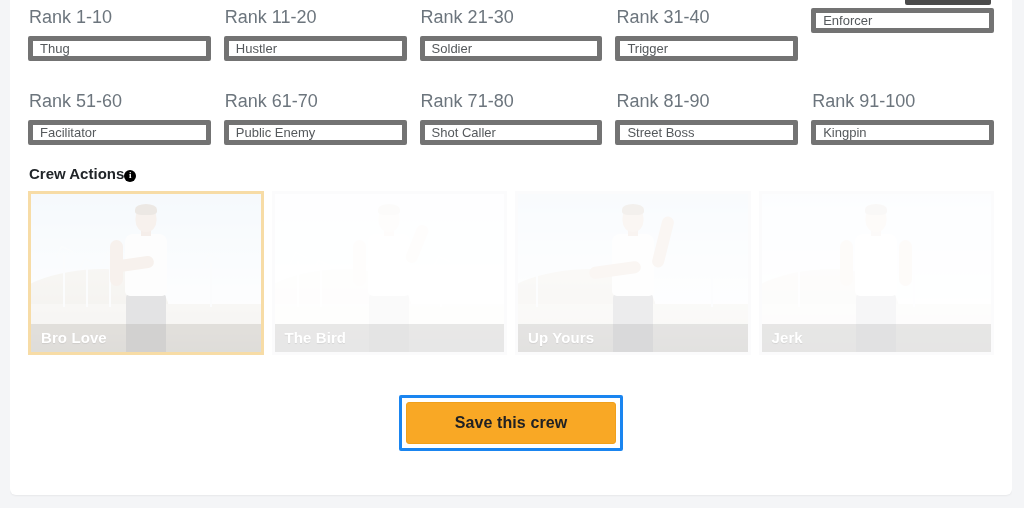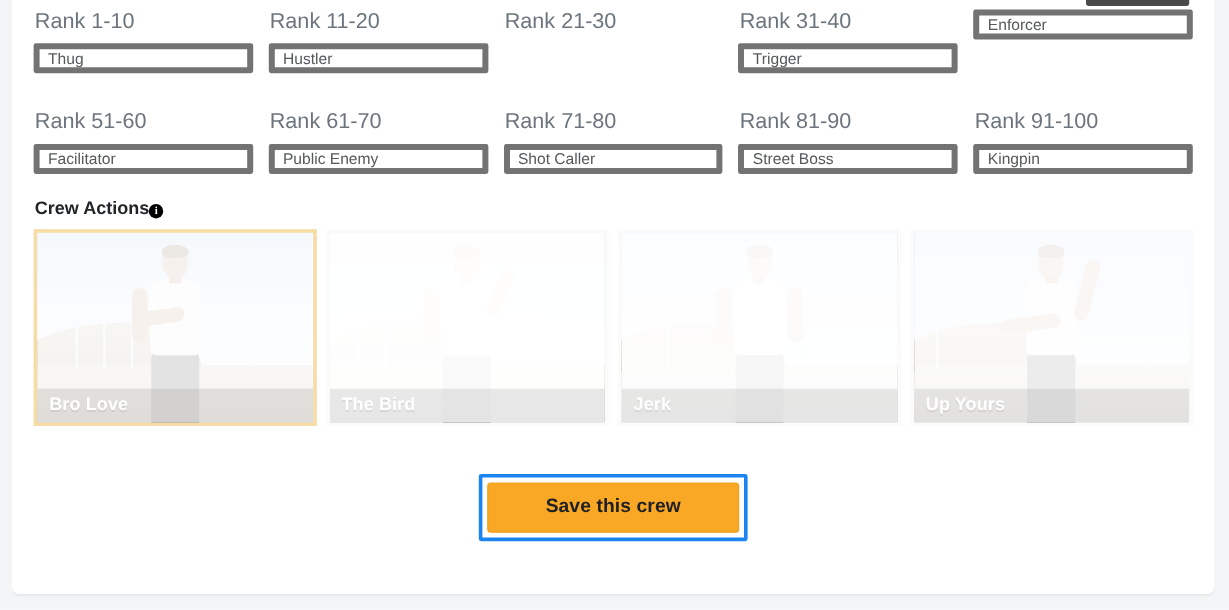--- a/index.html
+++ b/index.html
@@ -346,20 +346,21 @@
         <div class="rank-cell">
           <label class="rank-label">Rank 1-10</label>
           <input class="rank-input" type="text" value="Thug" style="">
         </div>
         <div class="rank-cell">
           <label class="rank-label">Rank 11-20</label>
           <input class="rank-input" type="text" value="Hustler" style="">
         </div>
         <div class="rank-cell">
           <label class="rank-label">Rank 21-30</label>
+          <input class="rank-input" type="text" value="Soldier" style="">
         </div>
         <div class="rank-cell">
           <label class="rank-label">Rank 31-40</label>
           <input class="rank-input" type="text" value="Trigger" style="">
         </div>
         <div class="rank-cell">
           <input class="rank-input" type="text" value="Enforcer" style="">
         </div>
       </div>
 
@@ -433,20 +434,41 @@
               <div class="fig-arm raised-right"></div>
               <div class="fig-neck"></div>
               <div class="fig-head"></div>
               <div class="fig-hair"></div>
             </div>
             <div class="veil"></div>
           </div>
           <div class="card-caption">The Bird</div>
         </div>
 
+        <div class="action-card" data-fade="soft">
+          <div class="card-art">
+            <div class="sky"></div>
+            <div class="hillside"></div>
+            <div class="ground"></div>
+            <div class="turbine" style="left:8%; height:40px;"></div>
+            <div class="turbine" style="left:84%; height:36px;"></div>
+            <div class="figure" style="width:92px;">
+              <div class="fig-legs"></div>
+              <div class="fig-torso"></div>
+              <div class="fig-arm folded-left" style="top:62px; left:2px; width:52px;"></div>
+              <div class="fig-arm raised-right" style="top:14px; right:10px; height:52px; transform:rotate(14deg);"></div>
+              <div class="fig-neck"></div>
+              <div class="fig-head"></div>
+              <div class="fig-hair"></div>
+            </div>
+            <div class="veil"></div>
+          </div>
+          <div class="card-caption">Up Yours</div>
+        </div>
+
         <div class="action-card" data-fade="medium">
           <div class="card-art">
             <div class="sky"></div>
             <div class="hillside"></div>
             <div class="ground"></div>
             <div class="turbine" style="left:16%; height:44px;"></div>
             <div class="turbine" style="left:66%; height:40px;"></div>
             <div class="figure">
               <div class="fig-legs"></div>
               <div class="fig-torso"></div>
@@ -454,41 +476,20 @@
               <div class="fig-arm right"></div>
               <div class="fig-neck"></div>
               <div class="fig-head"></div>
               <div class="fig-hair"></div>
             </div>
             <div class="veil"></div>
           </div>
           <div class="card-caption">Jerk</div>
         </div>
 
-        <div class="action-card" data-fade="soft">
-          <div class="card-art">
-            <div class="sky"></div>
-            <div class="hillside"></div>
-            <div class="ground"></div>
-            <div class="turbine" style="left:8%; height:40px;"></div>
-            <div class="turbine" style="left:84%; height:36px;"></div>
-            <div class="figure" style="width:92px;">
-              <div class="fig-legs"></div>
-              <div class="fig-torso"></div>
-              <div class="fig-arm folded-left" style="top:62px; left:2px; width:52px;"></div>
-              <div class="fig-arm raised-right" style="top:14px; right:10px; height:52px; transform:rotate(14deg);"></div>
-              <div class="fig-neck"></div>
-              <div class="fig-head"></div>
-              <div class="fig-hair"></div>
-            </div>
-            <div class="veil"></div>
-          </div>
-          <div class="card-caption">Up Yours</div>
-        </div>
-
       </div>
 
       <div class="save-area">
         <span class="save-focus-ring">
           <button class="save-button" type="button">Save this crew</button>
         </span>
       </div>
 
     </div>
   </div>

